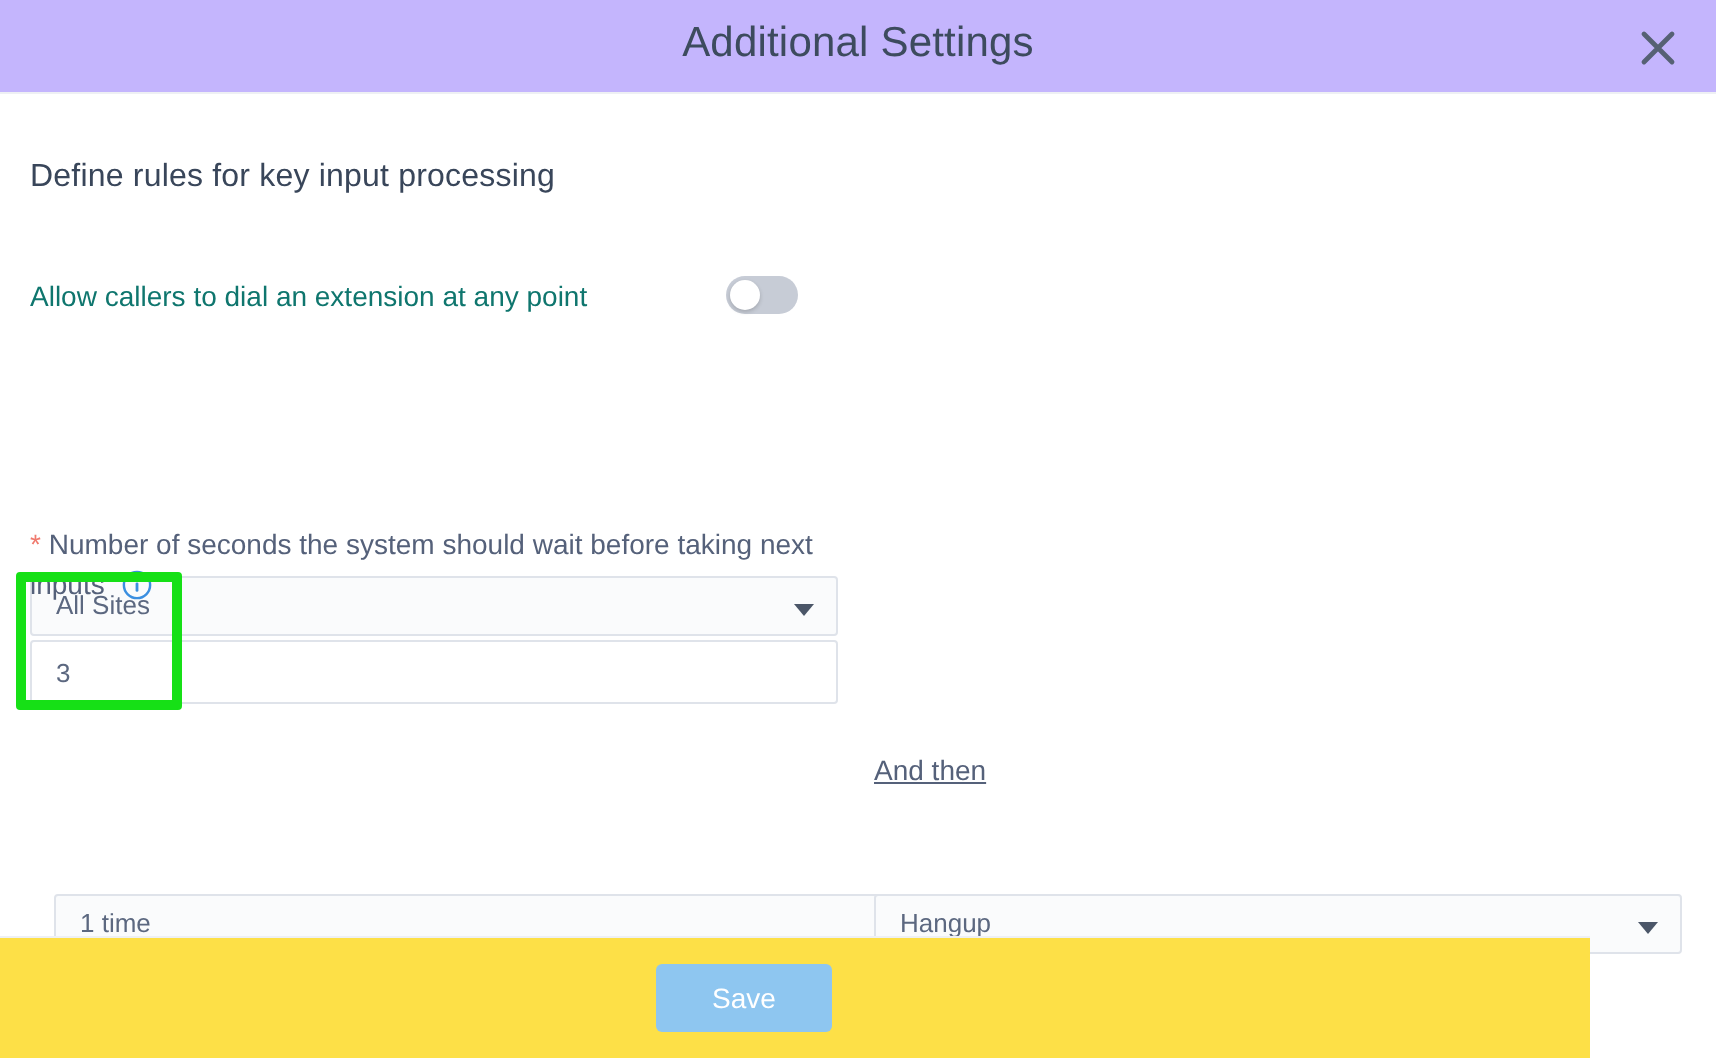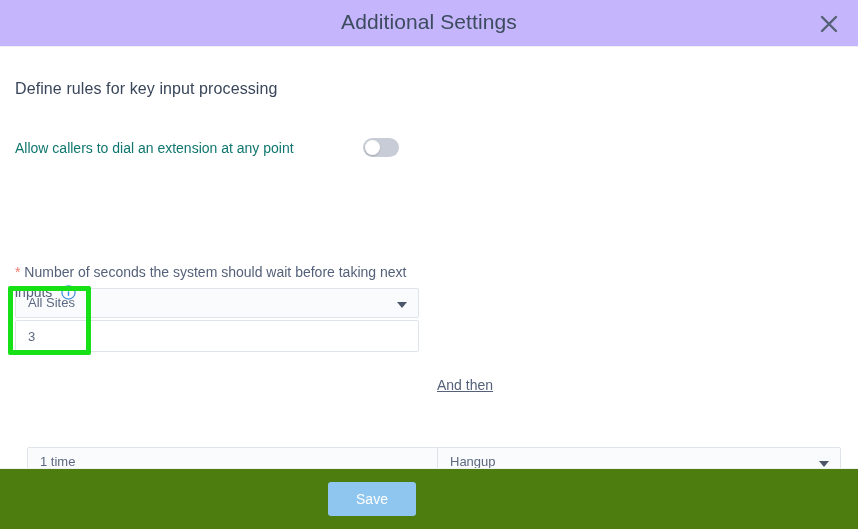--- a/index.html
+++ b/index.html
@@ -217,23 +217,23 @@
     border-radius: 2px;
     pointer-events: none;
     z-index: 50;
   }
 
   
   .modal-footer {
     position: absolute;
     left: 0;
     top: 468px;
-    width: 858px;
+    width: 795px;
     height: 61px;
-    background: #4d7c0f;
+    background: #fde047;
     border-top: 1px solid #eef0f4;
     text-align: right;
   }
   .btn {
     position: absolute;
     top: 13px;
     height: 34px;
     border-radius: 3px;
     font-family: "Liberation Sans", sans-serif;
     font-size: 14px;

